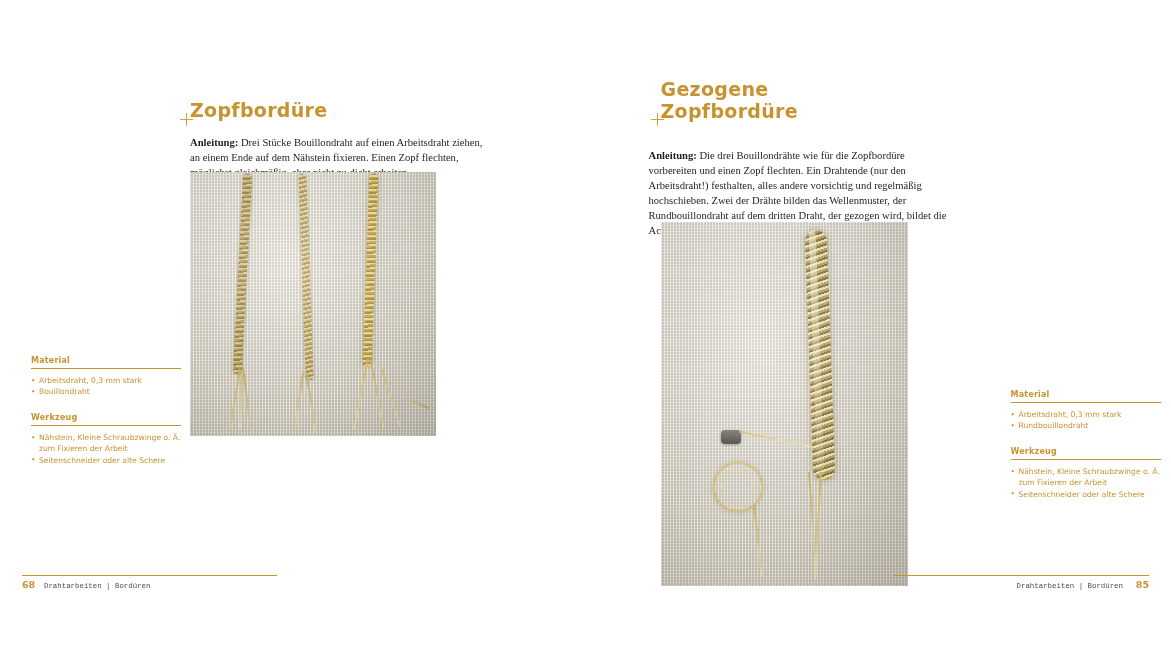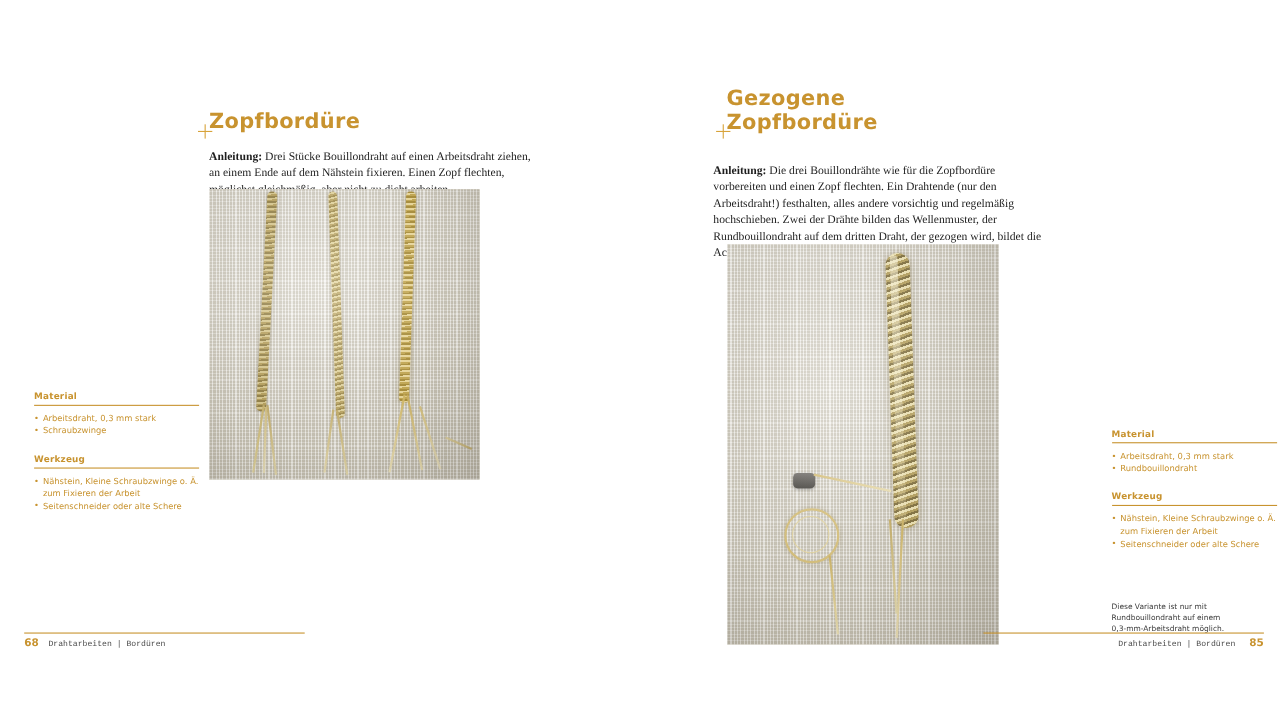--- a/index.html
+++ b/index.html
@@ -217,21 +217,21 @@
            background:linear-gradient(90deg,#e7d79c,#c3a95a); transform:rotate(24deg); opacity:.8;"></div>
 
       <div class="vig"></div>
     </div>
 
 
     <div class="side-block" style="left:31px; top:320px;">
       <div class="side-head">Material</div>
       <ul class="side-list">
         <li>Arbeitsdraht, 0,3 mm stark</li>
-        <li>Schraubzwinge</li>
+        <li>Bouillondraht</li>
       </ul>
     </div>
 
     <div class="side-block" style="left:31px; top:377px;">
       <div class="side-head">Werkzeug</div>
       <ul class="side-list">
         <li>Nähstein, Kleine Schraubzwinge o. Ä. zum Fixieren der Arbeit</li>
         <li>Seitenschneider oder alte Schere</li>
       </ul>
     </div>
@@ -293,20 +293,19 @@
     </div>
 
     <div class="side-block" style="left:425px; top:411px;">
       <div class="side-head">Werkzeug</div>
       <ul class="side-list">
         <li>Nähstein, Kleine Schraubzwinge o. Ä. zum Fixieren der Arbeit</li>
         <li>Seitenschneider oder alte Schere</li>
       </ul>
     </div>
 
-    <p class="note" style="left:425px; top:540px;">Diese Variante ist nur mit Rundbouillondraht auf einem 0,3-mm-Arbeitsdraht möglich.</p>
 
     <div class="rule" style="right:22px; bottom:32px; width:255px;"></div>
     <div class="running" style="right:48px;">Drahtarbeiten | Bordüren</div>
     <div class="folio" style="right:22px;">85</div>
   </div>
 
 </div>
 
 </body></html>

